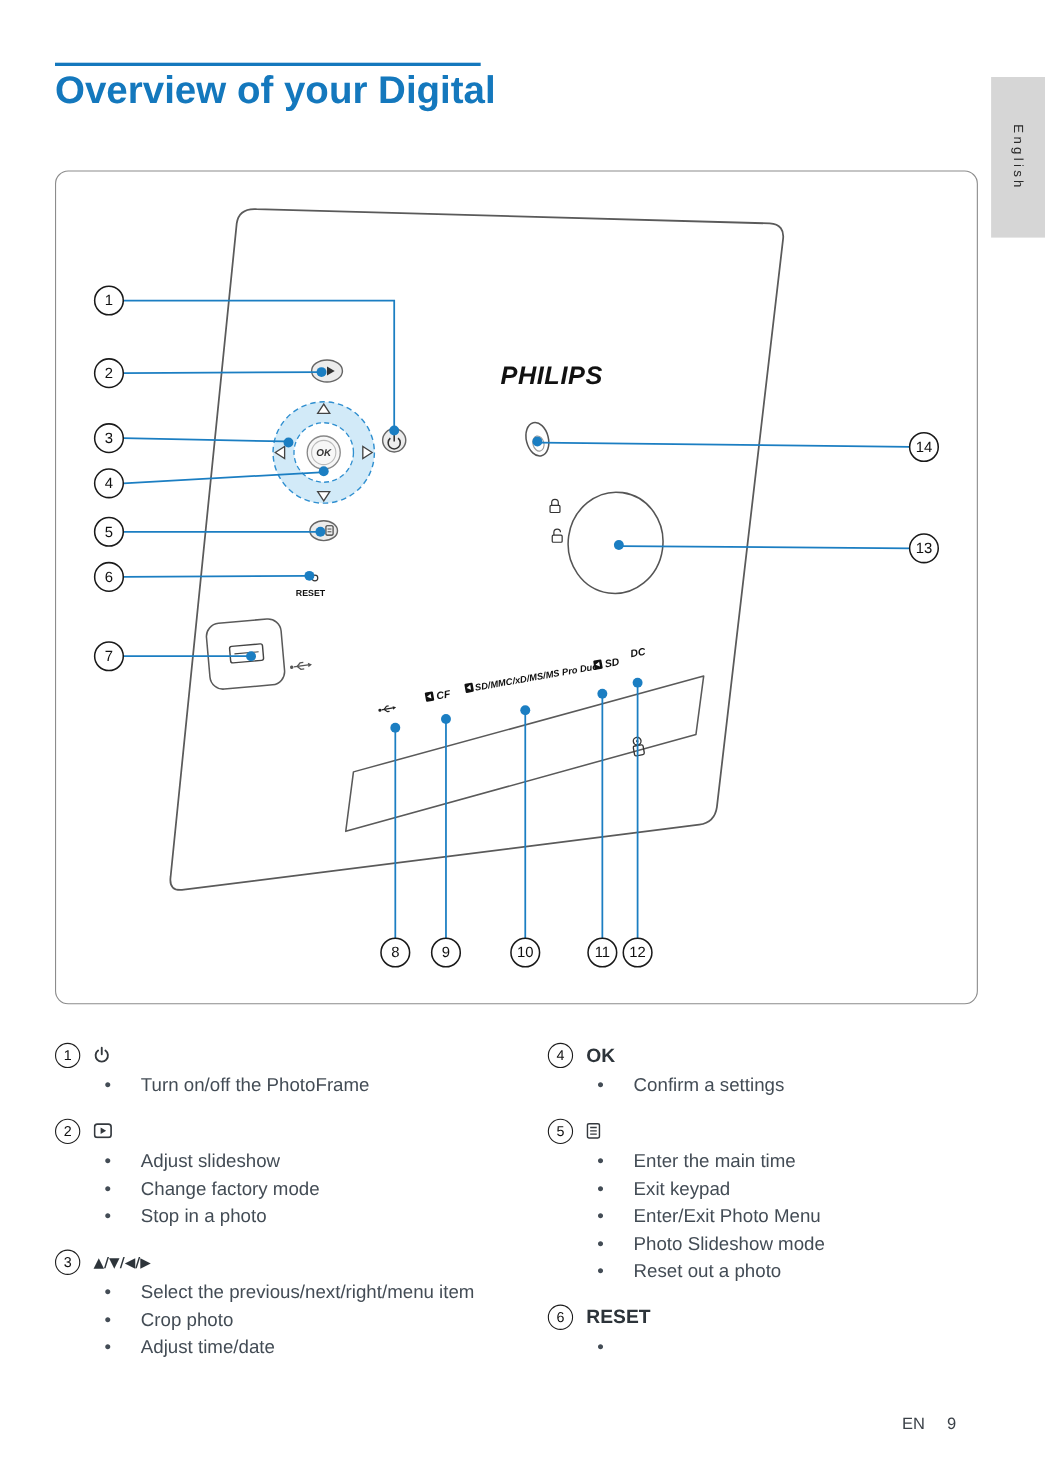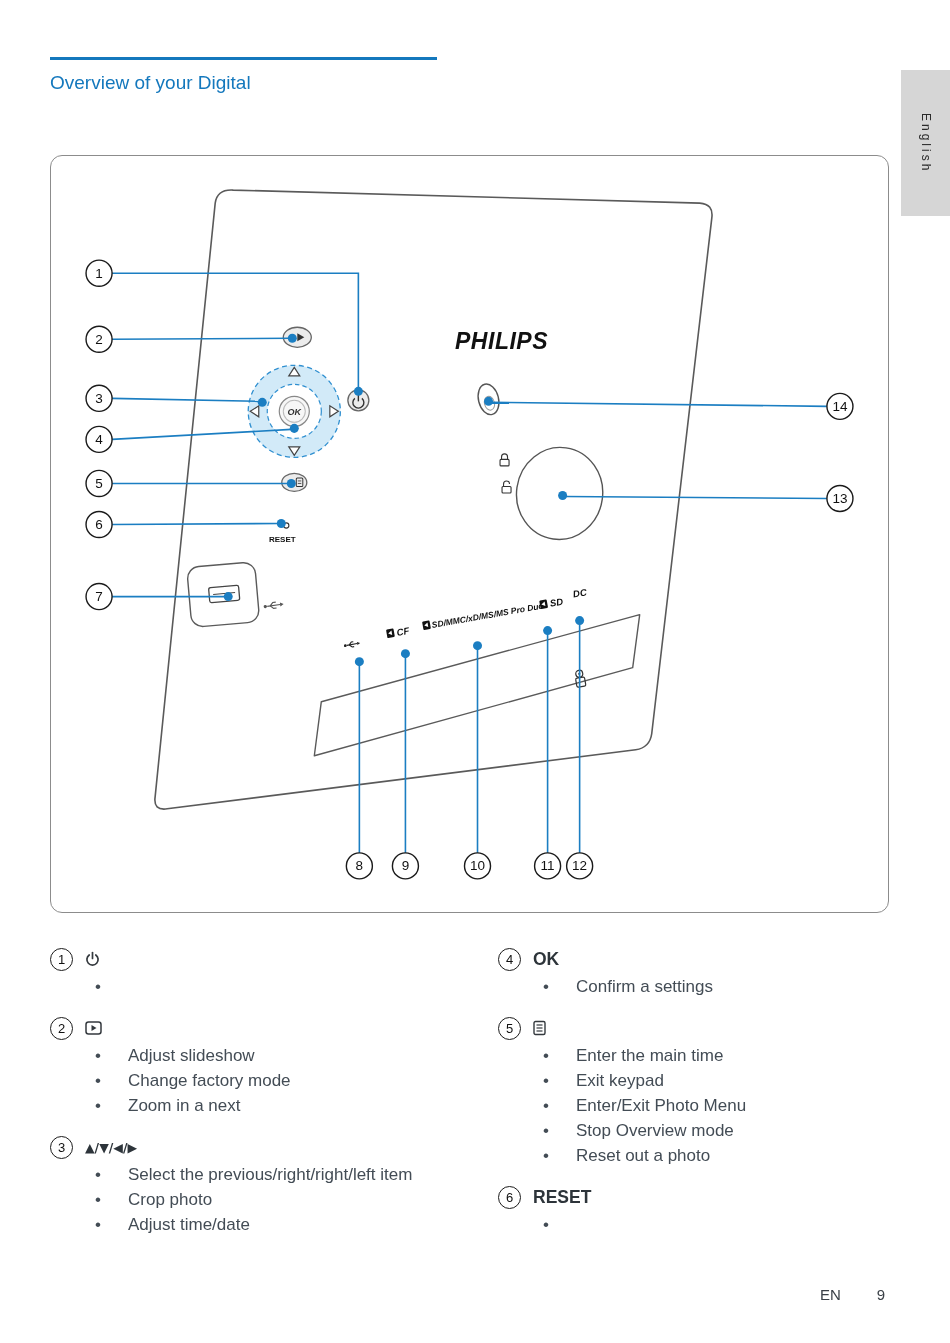--- a/index.html
+++ b/index.html
@@ -3,21 +3,21 @@
 <meta charset="utf-8">
 <style>
   * { margin:0; padding:0; box-sizing:border-box; }
   html,body { background:#fff; }
   body {
     position:relative; width:950px; height:1343px;
     font-family:"Liberation Sans", sans-serif;
     color:#434c55; overflow:hidden;
   }
   .title-rule { position:absolute; left:50px; top:57px; width:387px; height:3px; background:#1478bd; }
-  .page-title { position:absolute; left:50px; top:66px; font-size:19px; line-height:33px; color:#1478bd; font-weight:400; }
+  .page-title { position:absolute; left:50px; top:66px; font-size:35px; line-height:33px; color:#1478bd; font-weight:700; }
   .lang-tab {
     position:absolute; right:0; top:70px; width:49px; height:146px; background:#d6d6d6;
     display:flex; align-items:center; justify-content:center;
   }
   .lang-tab span { writing-mode:vertical-rl; font-size:12px; letter-spacing:3px; color:#2a2a2a; }
 
   .diagram-panel {
     position:absolute; left:50px; top:155px; width:839px; height:758px;
     border:1.5px solid #8c8c8c; border-radius:12px;
   }
@@ -32,21 +32,21 @@
     width:23px; height:23px; border:1.4px solid #1c1c1c; border-radius:50%;
     display:inline-flex; align-items:center; justify-content:center;
     font-size:13px; color:#111; flex:none;
   }
   .sym-icon { display:inline-flex; align-items:center; }
   .sym-text { font-weight:bold; font-size:17.5px; color:#2d343a; }
   .arrows { font-family:"DejaVu Sans", sans-serif; font-size:12.5px; font-weight:bold; color:#2d343a; }
   .bline { display:flex; line-height:25px; padding-left:45px; }
   .bullet { width:33px; flex:none; }
 
-  .footer { position:absolute; left:820px; top:1286px; display:flex; gap:36px; font-size:15px; color:#3a4047; }
+  .footer { position:absolute; left:820px; top:1286px; display:flex; gap:20px; font-size:15px; color:#3a4047; }
 </style>
 </head>
 <body>
 
 <div class="title-rule"></div>
 <div class="page-title">
   <div>Overview of your Digital</div>
 </div>
 
 <div class="lang-tab">
@@ -258,20 +258,21 @@
       <span class="num-badge">1</span>
       <span class="sym-icon">
         <svg width="15" height="16" viewBox="0 0 15 16">
             <path d="M4.2 4 a5.6 5.6 0 1 0 6.6 0" stroke="#34393e" stroke-width="1.7" fill="none" stroke-linecap="round"></path>
             <line x1="7.5" y1="1.5" x2="7.5" y2="7.5" stroke="#34393e" stroke-width="1.7" stroke-linecap="round"></line>
           </svg>
       </span>
     </div>
     <div class="bline">
         <span class="bullet">•</span>
+        <span>Turn on/off the PhotoFrame</span>
       </div>
   </div>
 
   <div class="legend-item">
     <div class="legend-head">
       <span class="num-badge">2</span>
       <span class="sym-icon">
         <svg width="17" height="14" viewBox="0 0 17 14">
             <rect x="1" y="1" width="15" height="12" rx="2.5" fill="none" stroke="#34393e" stroke-width="1.5"></rect>
             <path d="M6.5 4 L11.5 7 L6.5 10 Z" fill="#34393e"></path>
@@ -281,32 +282,32 @@
     <div class="bline">
         <span class="bullet">•</span>
         <span>Adjust slideshow</span>
       </div>
     <div class="bline">
         <span class="bullet">•</span>
         <span>Change factory mode</span>
       </div>
     <div class="bline">
         <span class="bullet">•</span>
-        <span>Zoom in a next</span>
+        <span>Stop in a photo</span>
       </div>
   </div>
 
   <div class="legend-item">
     <div class="legend-head">
       <span class="num-badge">3</span>
       <span class="arrows">▲/▼/◀/▶</span>
     </div>
     <div class="bline">
         <span class="bullet">•</span>
-        <span>Select the previous/right/right/left item</span>
+        <span>Select the previous/next/right/menu item</span>
       </div>
     <div class="bline">
         <span class="bullet">•</span>
         <span>Crop photo</span>
       </div>
     <div class="bline">
         <span class="bullet">•</span>
         <span>Adjust time/date</span>
       </div>
   </div>
@@ -345,21 +346,21 @@
     <div class="bline">
         <span class="bullet">•</span>
         <span>Exit keypad</span>
       </div>
     <div class="bline">
         <span class="bullet">•</span>
         <span>Enter/Exit Photo Menu</span>
       </div>
     <div class="bline">
         <span class="bullet">•</span>
-        <span>Stop Overview mode</span>
+        <span>Photo Slideshow mode</span>
       </div>
     <div class="bline">
         <span class="bullet">•</span>
         <span>Reset out a photo</span>
       </div>
   </div>
 
   <div class="legend-item">
     <div class="legend-head">
       <span class="num-badge">6</span>

